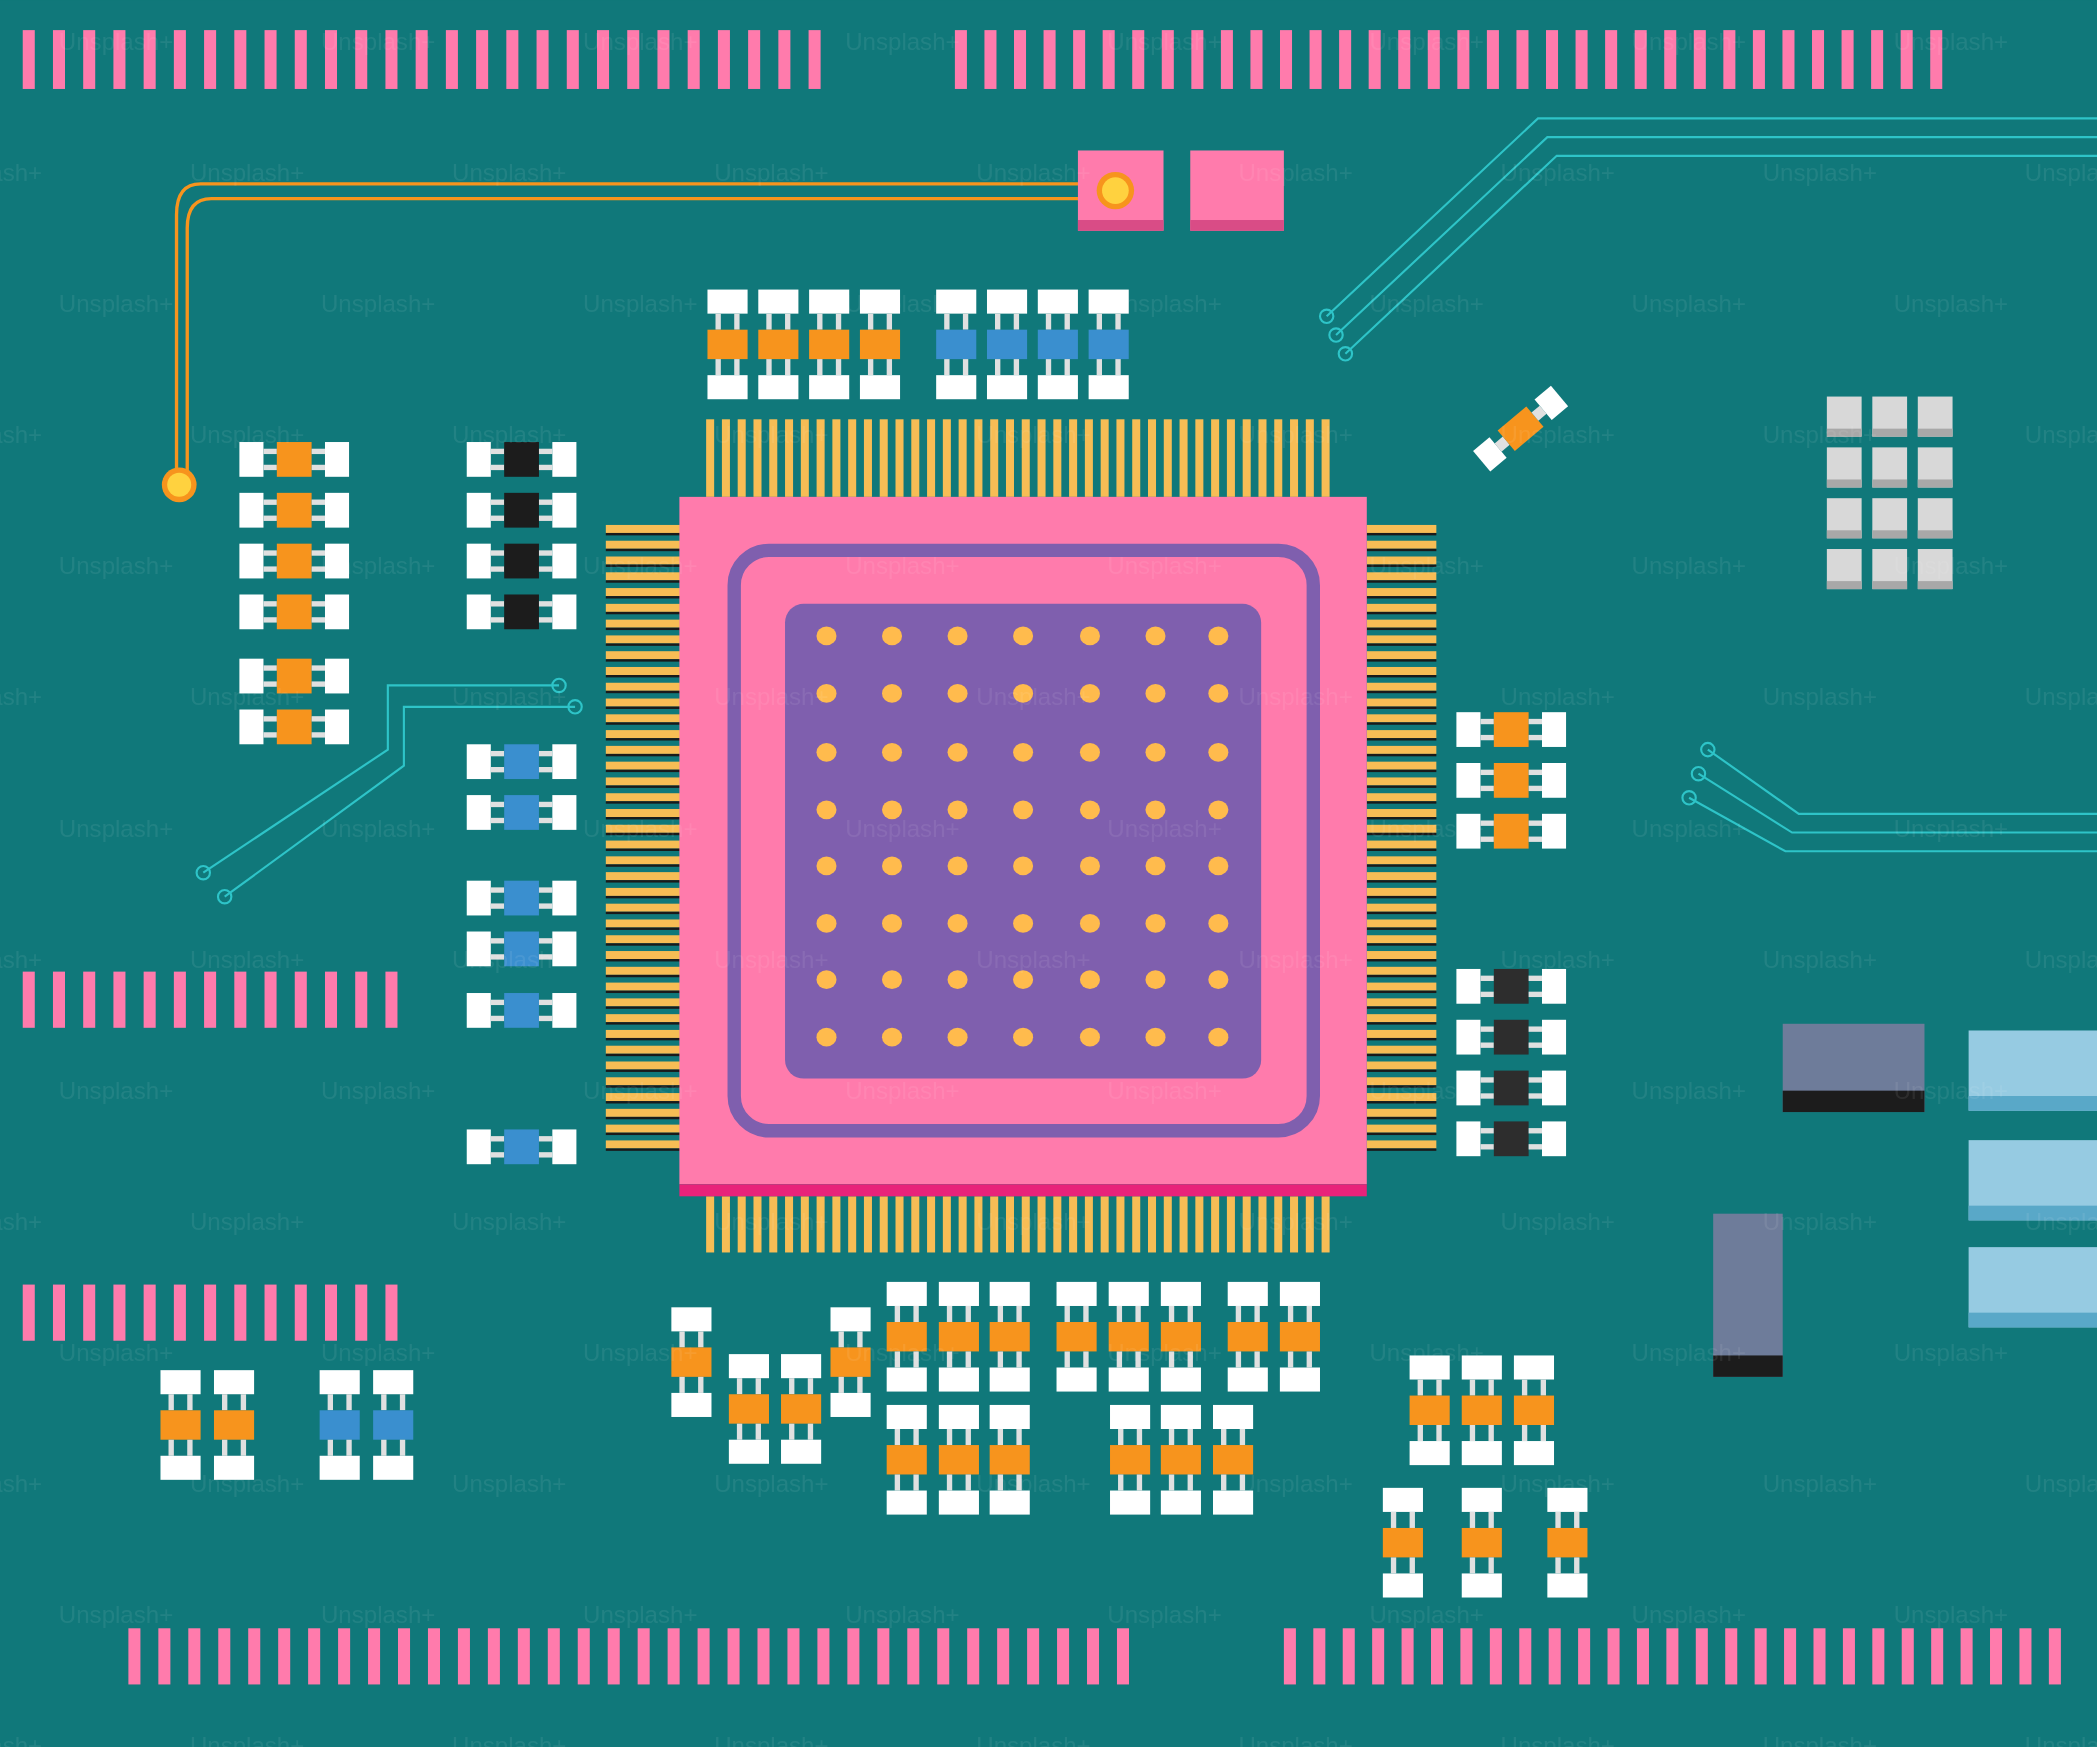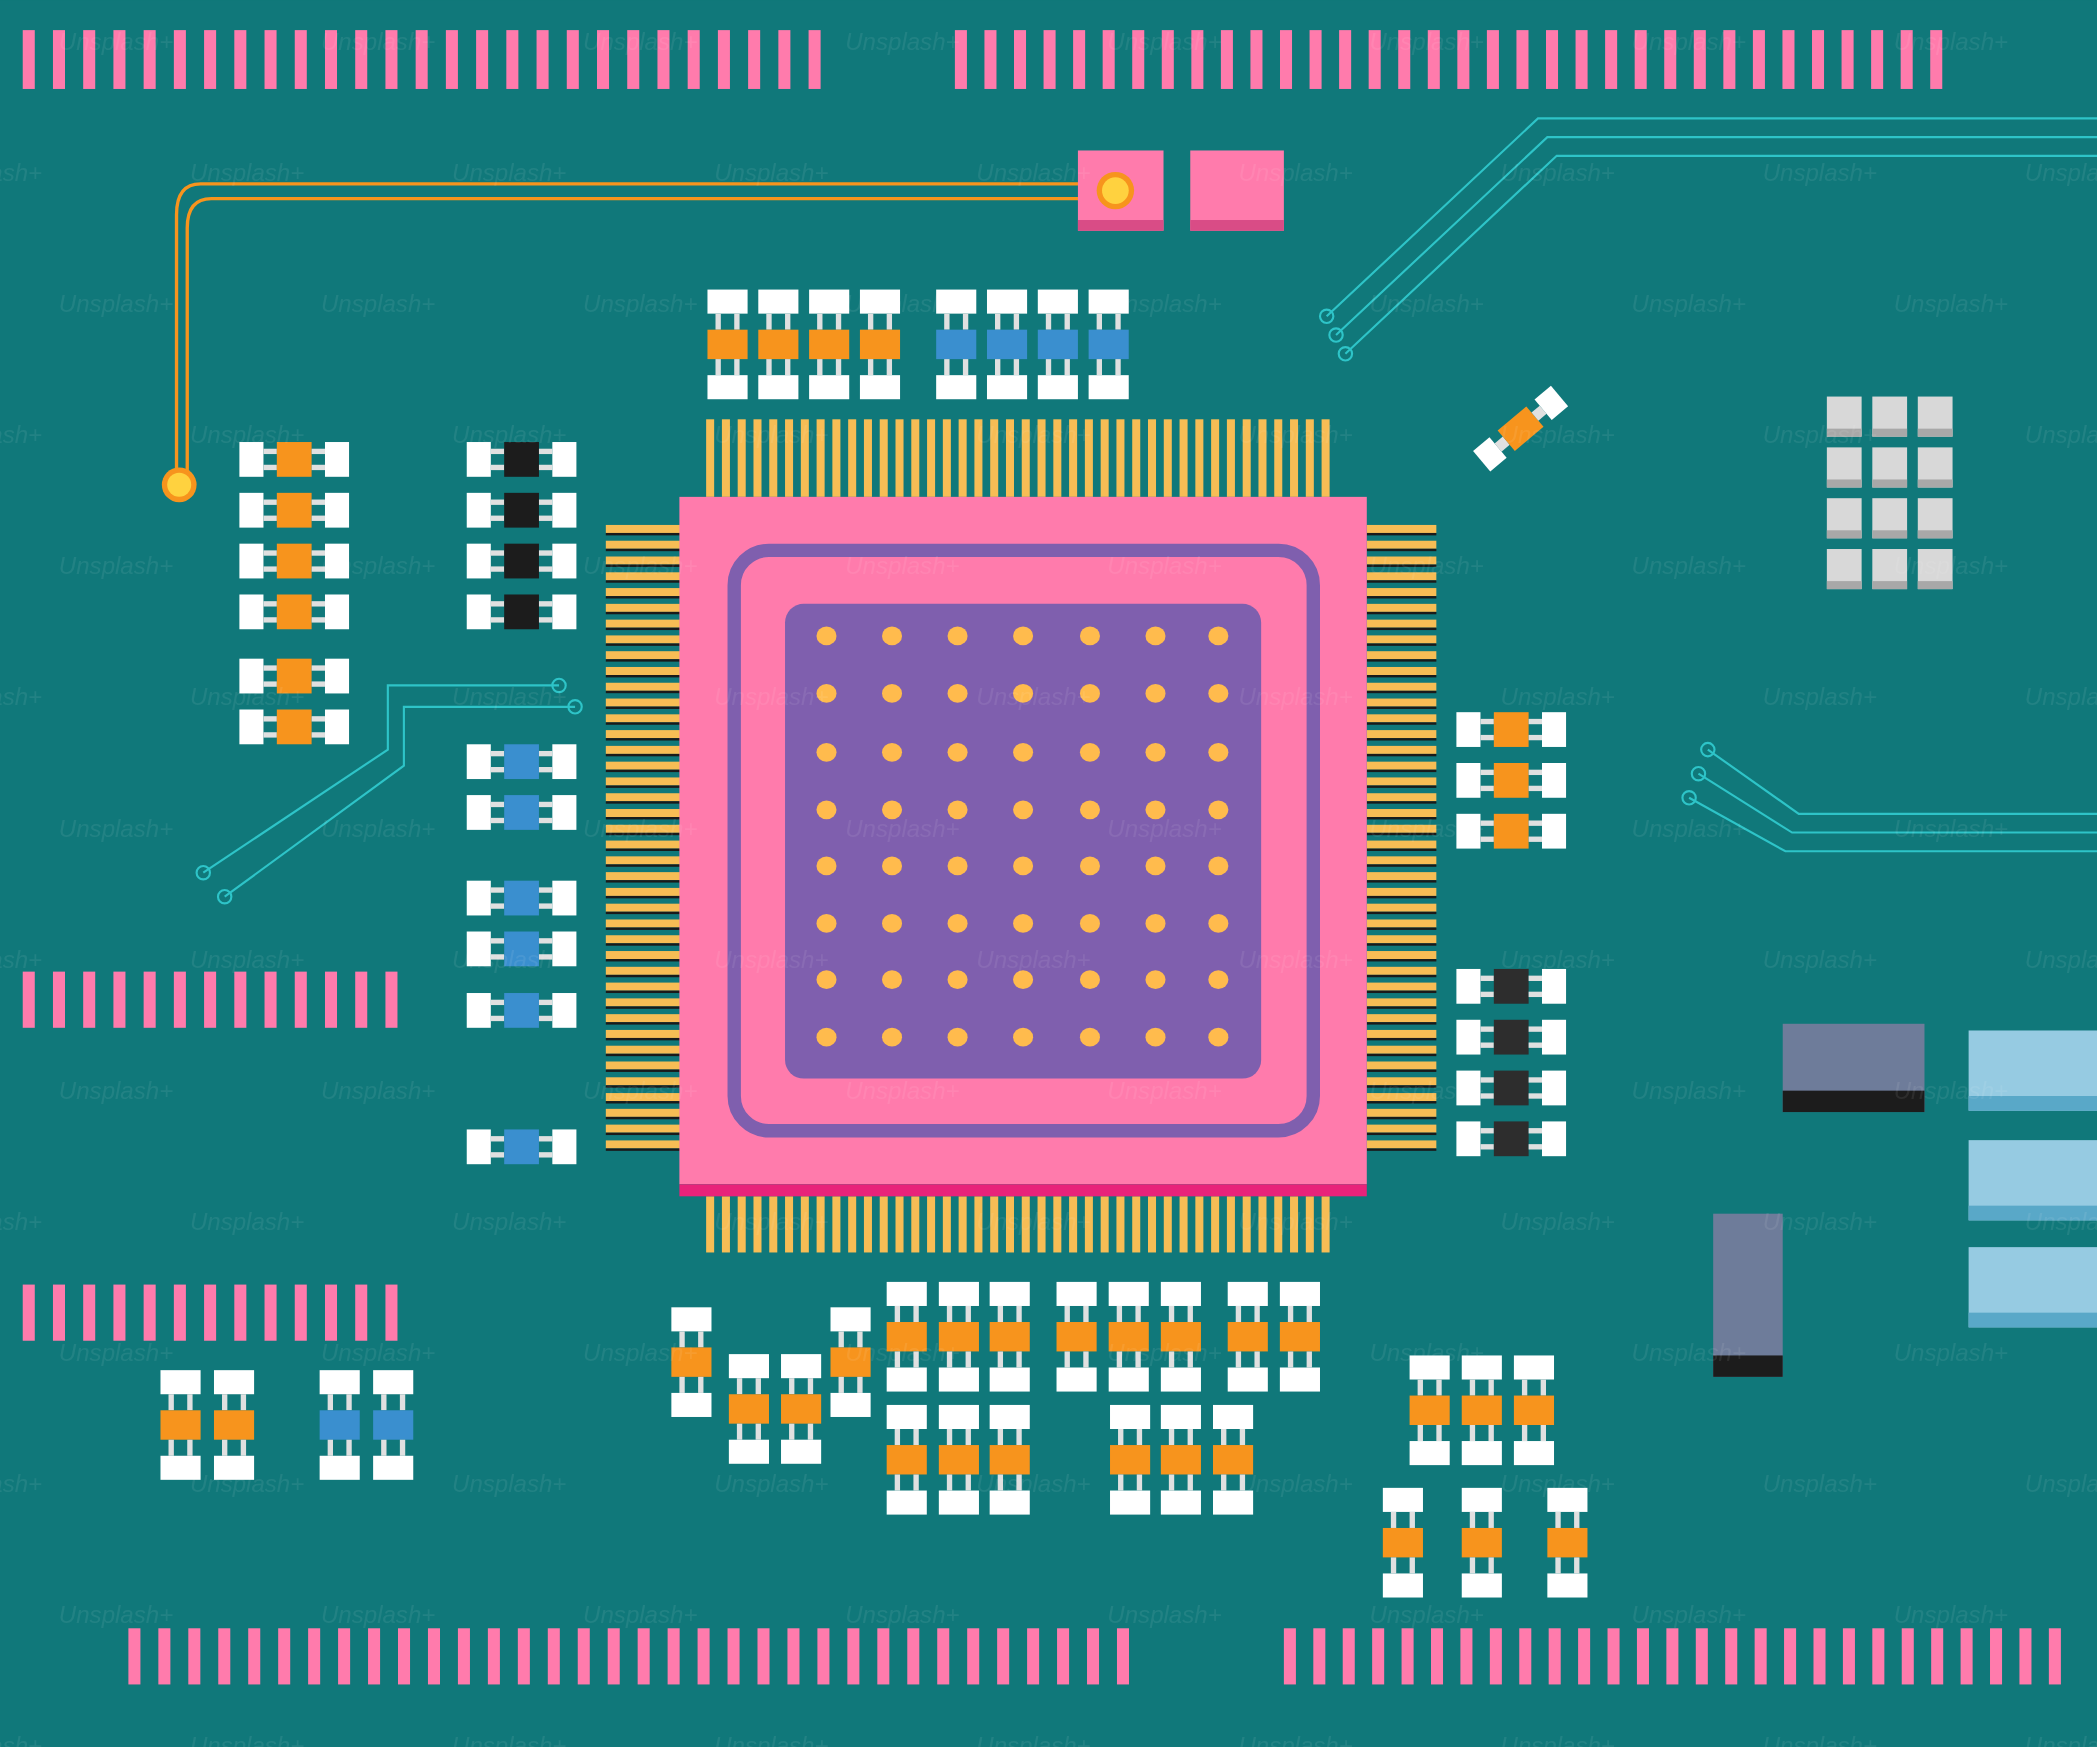--- a/index.html
+++ b/index.html
@@ -1,16 +1,16 @@
 <!DOCTYPE html>
 <html style="font-size:7.2px"><head>
 <meta charset="utf-8">
 <style>
   html,body{margin:0;padding:0;background:#10787a;}
-  #stage{width:2097px;height:1748px;position:relative;overflow:hidden;background:#10787a;font-style:italic;}
+  #stage{width:2097px;height:1748px;position:relative;overflow:hidden;background:#10787a;}
   #stage svg{position:absolute;left:0;top:0;width:2097px;height:1748px;}
   .wm{font-family:"Liberation Sans",sans-serif;font-size:18px;fill:#ffffff;fill-opacity:0.08;}
 </style>
 </head>
 <body>
 
 <div id="stage">
   <svg id="board" viewBox="0 0 1568 1306" xmlns="http://www.w3.org/2000/svg">
       <rect x="0" y="0" width="1568" height="1306" fill="#10787a"></rect>
       <g>

